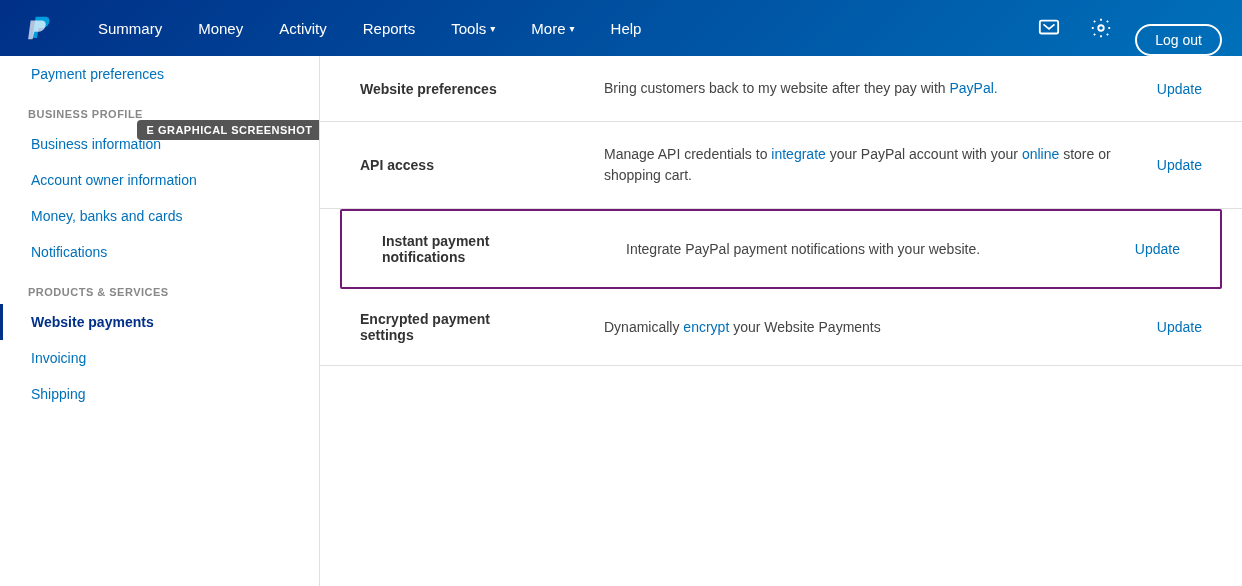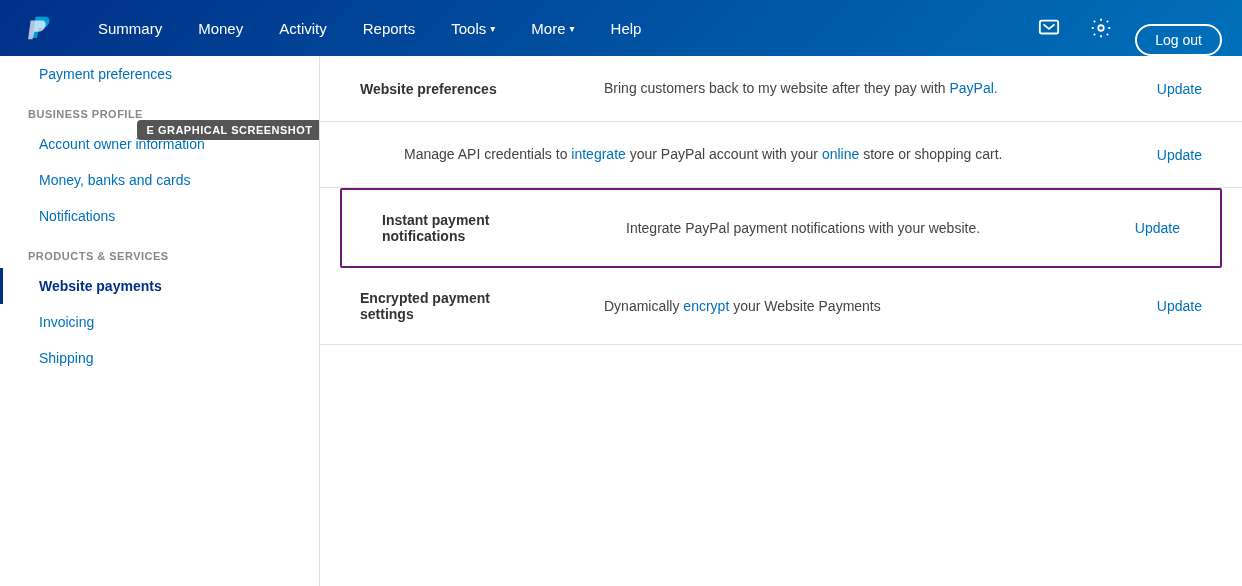--- a/index.html
+++ b/index.html
@@ -42,21 +42,21 @@
     
     .sidebar {
       width: 320px; min-width: 320px; background: #fff; border-right: 1px solid #e0e0e0;
       overflow-y: auto; padding-top: 0;
     }
     .sidebar-section-label {
       font-size: 11px; font-weight: bold; color: #888; letter-spacing: 0.5px;
       padding: 16px 20px 6px 20px; text-transform: uppercase; margin-left: 8px;
     }
     .sidebar-item {
-      padding: 10px 36px; color: #0070ba; cursor: pointer; font-size: 14px;
+      padding: 10px 28px; color: #0070ba; cursor: pointer; font-size: 14px;
       border-left: 3px solid transparent;
     }
     .sidebar-item.active {
       font-weight: bold; color: #003087; border-left: 3px solid #003087; background: #fff;
     }
     .tooltip-box {
       background: #555; color: #fff; font-size: 11px; padding: 4px 10px;
       border-radius: 4px; position: absolute; left: -10px; top: 2px; white-space: nowrap; z-index: 10;
     }
 
@@ -126,20 +126,21 @@
 
   <aside class="sidebar">
     <div class="sidebar-item">Payment preferences</div>
 
     <div class="sidebar-section-label">
       <span>BUSINESS PROFILE</span>
       <div style="position:relative; display:inline-block; margin-left:0;">
         <span class="tooltip-box">e graphical screenshot</span>
       </div>
     </div>
+    <div class="sidebar-item">Business information</div>
     <div class="sidebar-item">Account owner information</div>
     <div class="sidebar-item">Money, banks and cards</div>
     <div class="sidebar-item">Notifications</div>
 
     <div class="sidebar-section-label">PRODUCTS &amp; SERVICES</div>
     <div class="sidebar-item active">Website payments</div>
     <div class="sidebar-item">Invoicing</div>
     <div class="sidebar-item">Shipping</div>
   </aside>
 
@@ -147,20 +148,21 @@
 
     <div class="settings-row">
       <div class="settings-label">Website preferences</div>
       <div class="settings-desc">
         Bring customers back to my website after they pay with <span class="link">PayPal.</span>
       </div>
       <div class="settings-action">Update</div>
     </div>
 
     <div class="settings-row">
+      <div class="settings-label">API access</div>
       <div class="settings-desc">
         Manage API credentials to <span class="link">integrate</span> your PayPal account with your <span class="link">online</span> store or shopping cart.
       </div>
       <div class="settings-action">Update</div>
     </div>
 
     <div class="settings-row highlighted" style="border: 2px solid #701a75; margin: 0 20px;">
       <div class="settings-label">Instant payment notifications</div>
       <div class="settings-desc">Integrate PayPal payment notifications with your website.</div>
       <div class="settings-action">Update</div>

